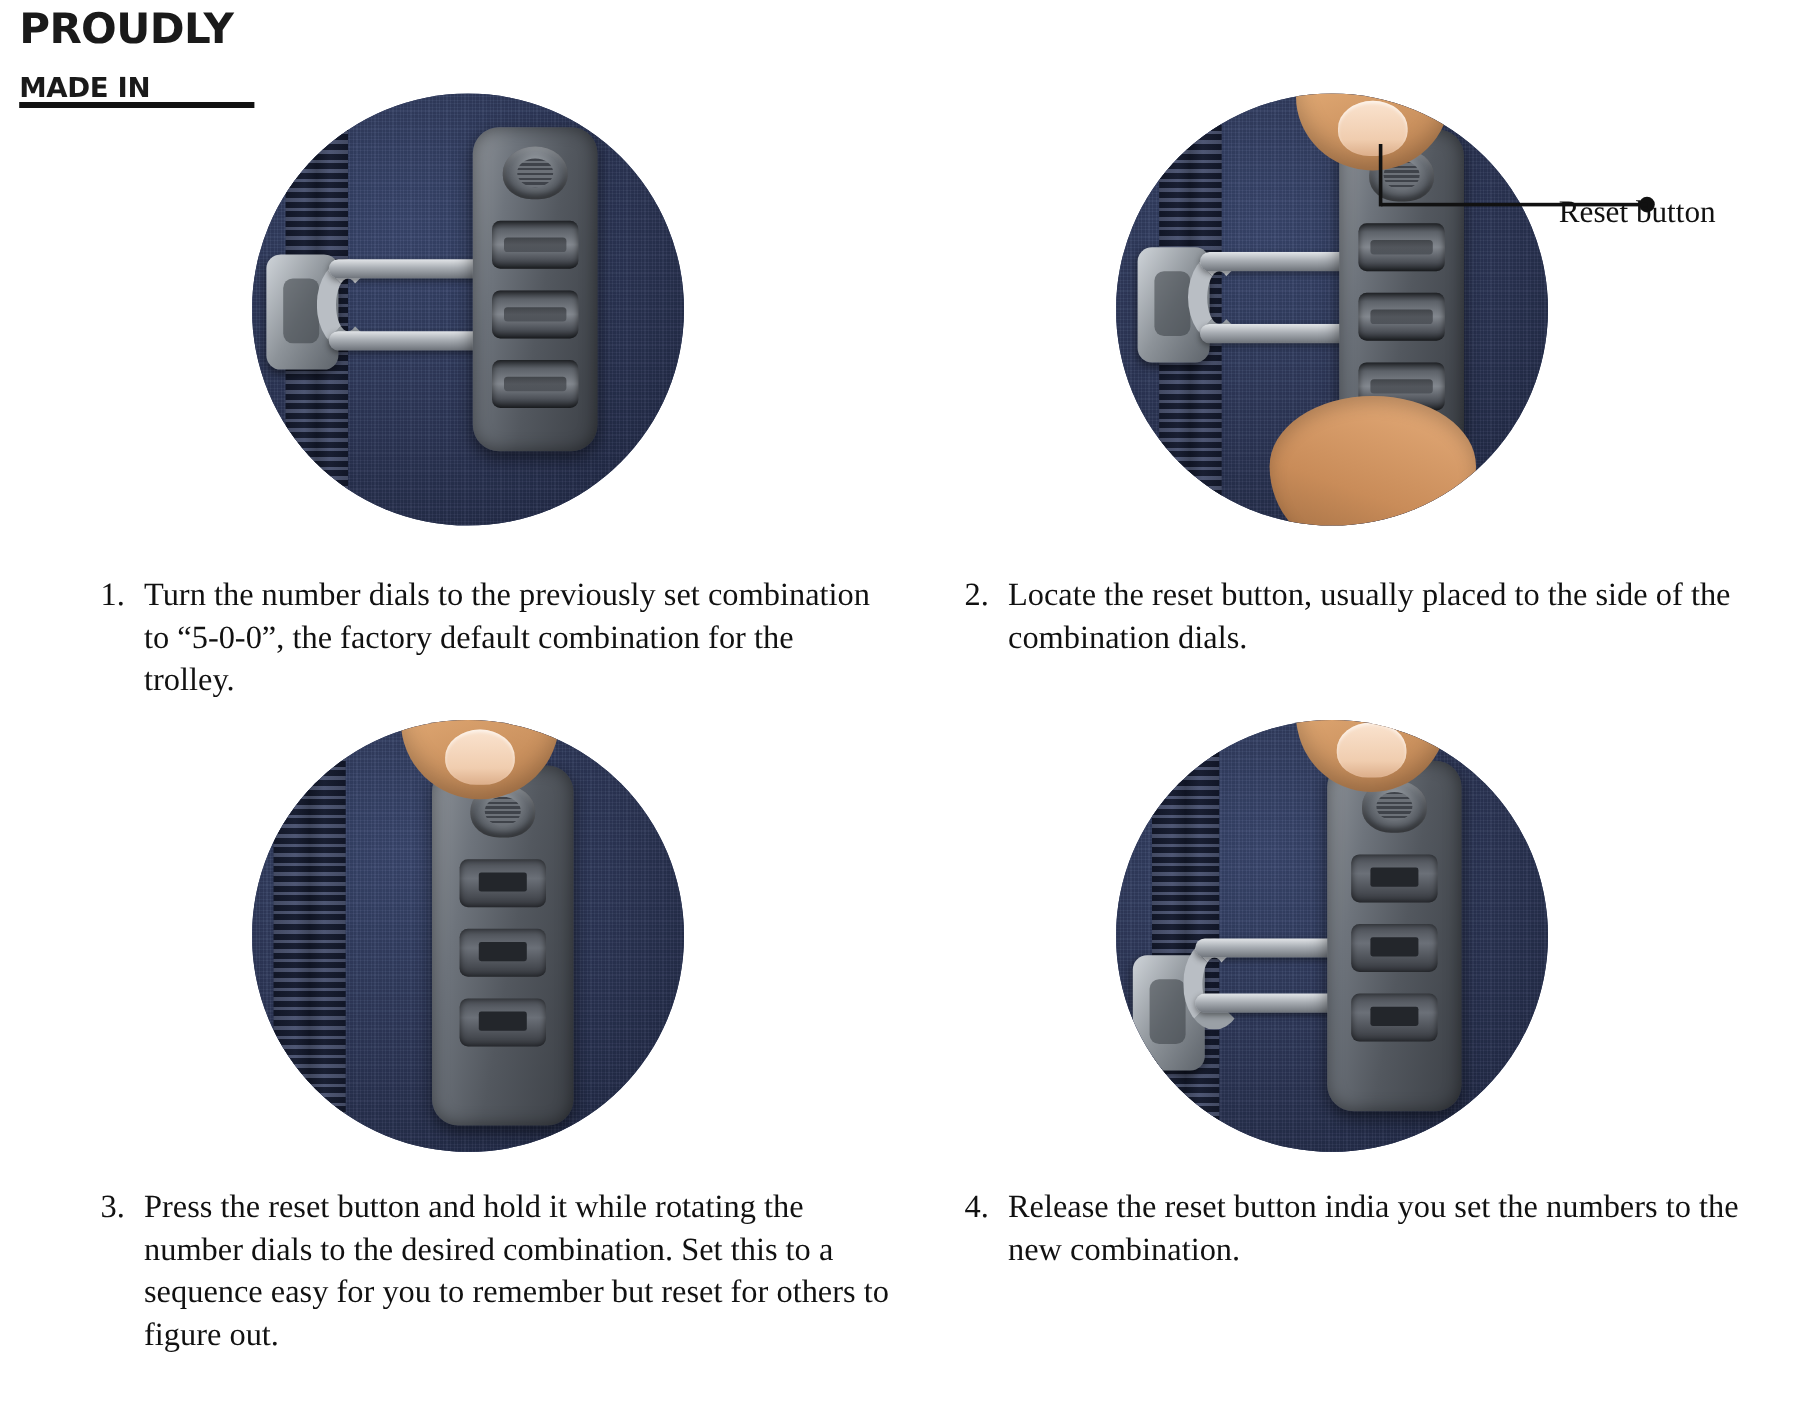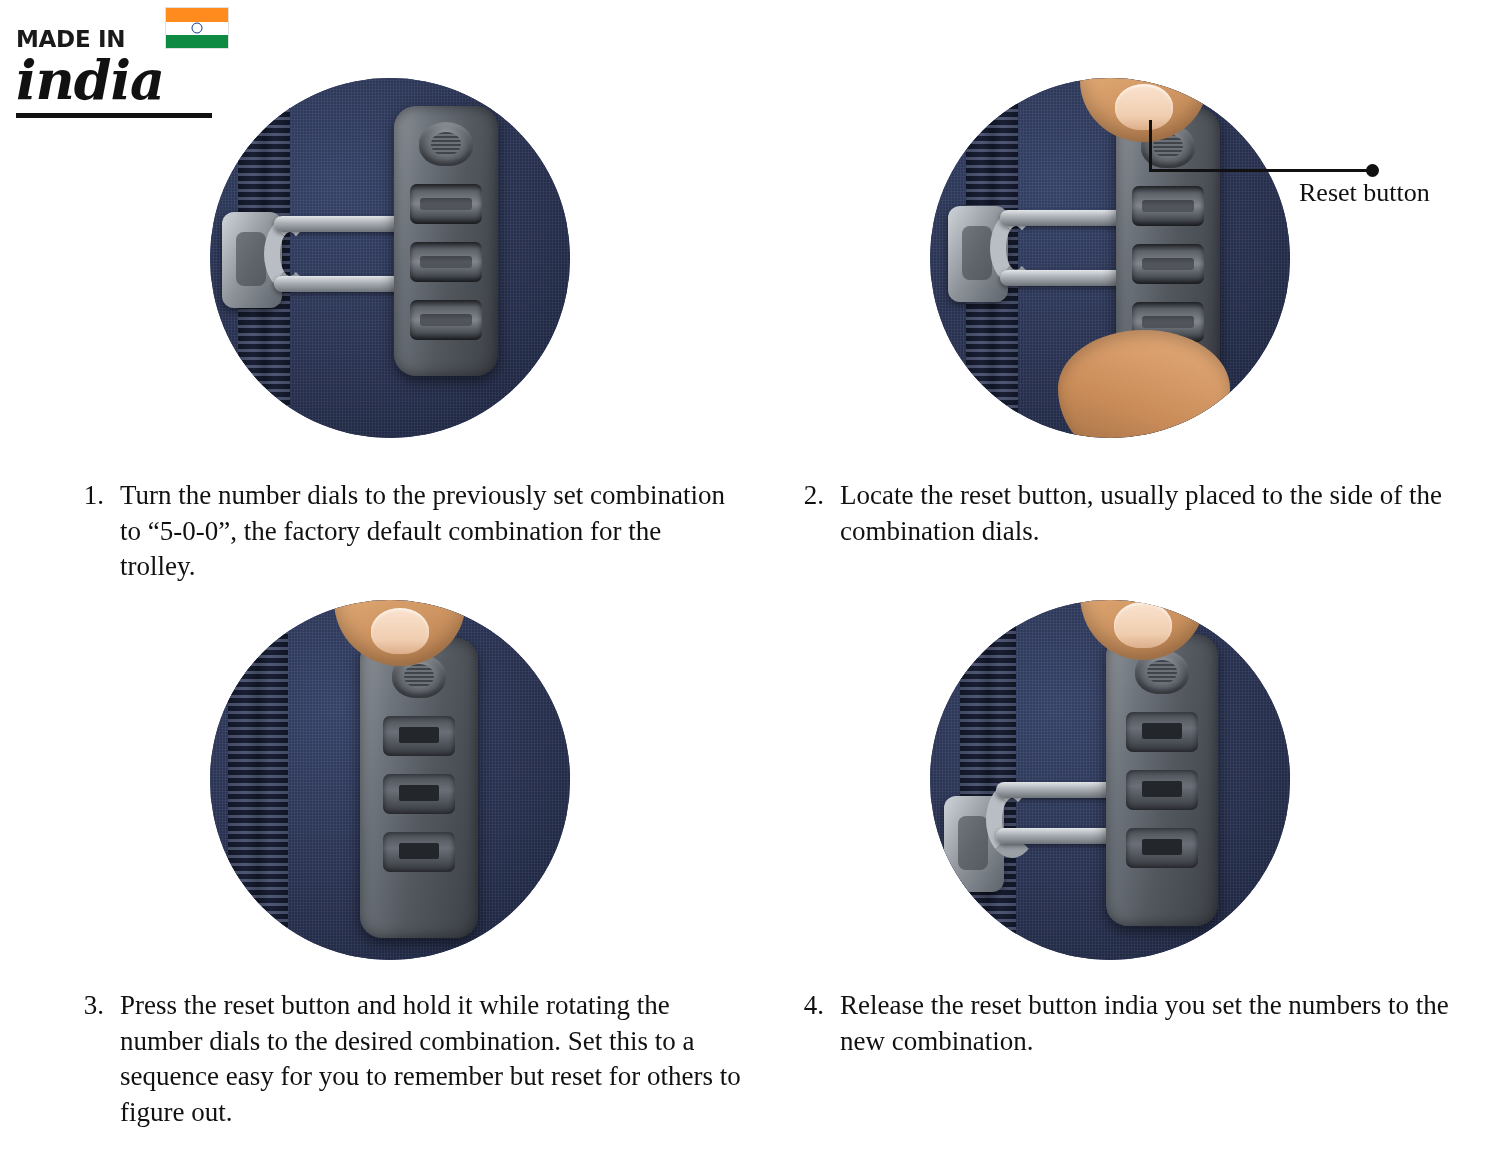--- a/index.html
+++ b/index.html
@@ -300,29 +300,22 @@
   .caption .txt {
     font-family: "Liberation Serif", serif;
     font-size: 27px;
     line-height: 1.32;
   }
 </style>
 </head>
 <body>
 
 <div id="badge">
+  <div class="proudly">PROUDLY</div>
   <div class="madein">MADE IN</div>
-  <div class="india-row">
-    <span class="india">india</span>
-    <span class="flag">
-      <div class="saffron"></div>
-        <div class="white"></div>
-        <div class="green"></div>
-    </span>
-  </div>
   <div class="underline"></div>
 </div>
 
 <div class="step" id="step1" style="left: 40px; top: 78px;">
   <div class="photo-wrap">
     <div class="photo">
       <div class="fabric"></div>
       <div class="zipper zipper-left" style="left: 28px;"></div>
       <div class="zip-pull" style="left: 12px; top: 134px;"></div>
       <div class="shackle" style="left: 46px; top: 128px;">
@@ -373,21 +366,21 @@
   </div>
   <div class="caption" style="left: 30px; top: 400px; width: 660px;">
     <div class="num">2.</div>
     <div class="txt">Locate the reset button, usually placed to the side of the combination dials.</div>
   </div>
 </div>
 
 <div class="callout-dot" style="left: 1366px; top: 164px;"></div>
 <div class="callout-line" style="left: 1151px; top: 169px; width: 222px;"></div>
 <div class="callout-line" style="left: 1149px; top: 120px; width: 3px; height: 52px;"></div>
-<div class="callout-label" style="left: 1299px; top: 162px; margin-top: 16px;">Reset button</div>
+<div class="callout-label" style="left: 1299px; top: 162px;">Reset button</div>
 
 <div class="step" id="step3" style="left: 40px; top: 600px;">
   <div class="photo-wrap">
     <div class="photo">
       <div class="fabric"></div>
       <div class="zipper zipper-left" style="left: 18px; width: 60px;"></div>
       <div class="lock" style="left: 150px; top: 38px; width: 118px; height: 300px;">
         <div class="reset-btn"></div>
         <div class="dials">
           <div class="dial flat"></div>

